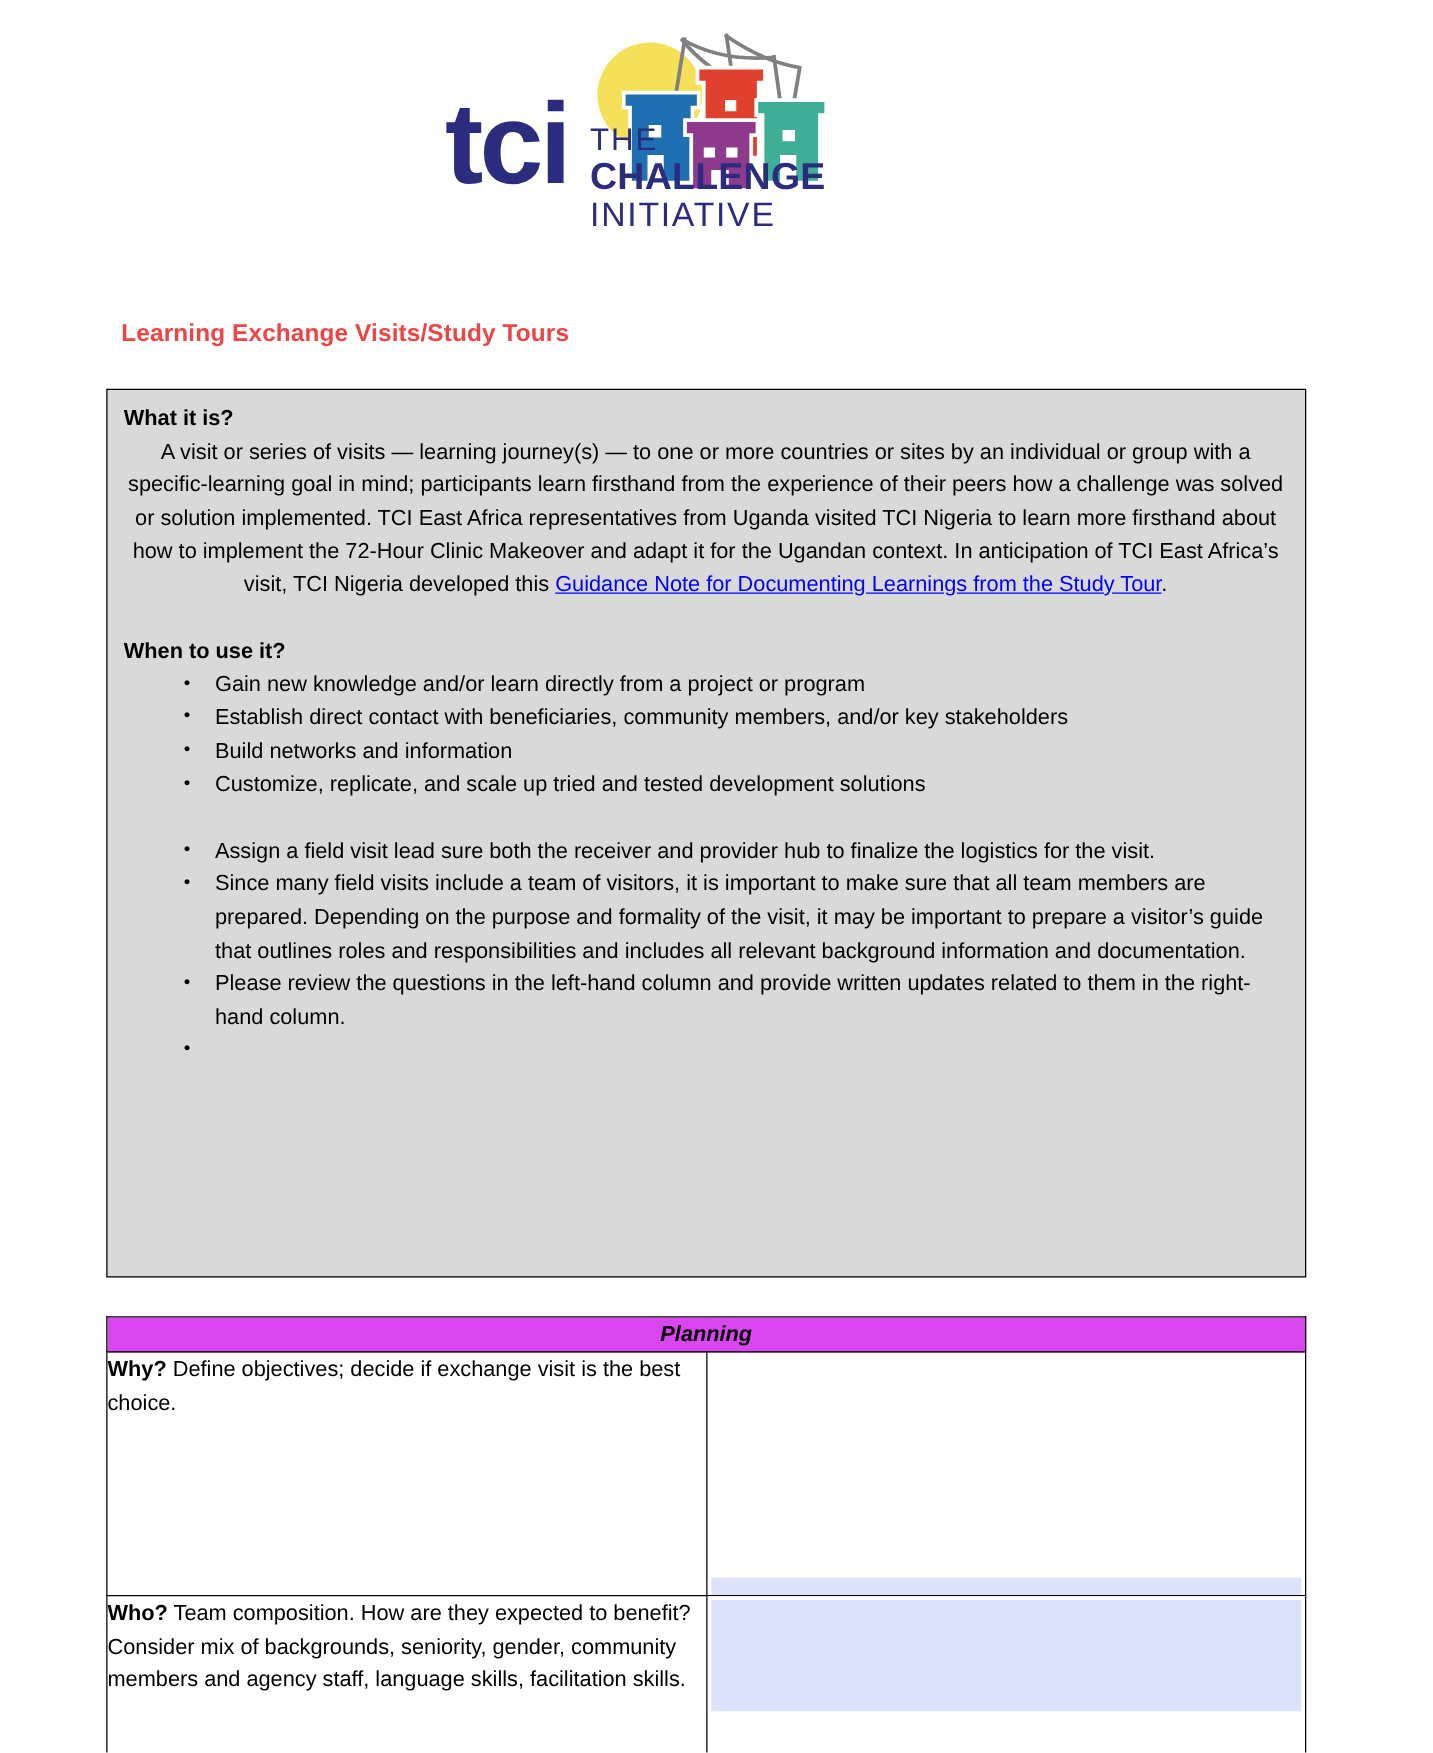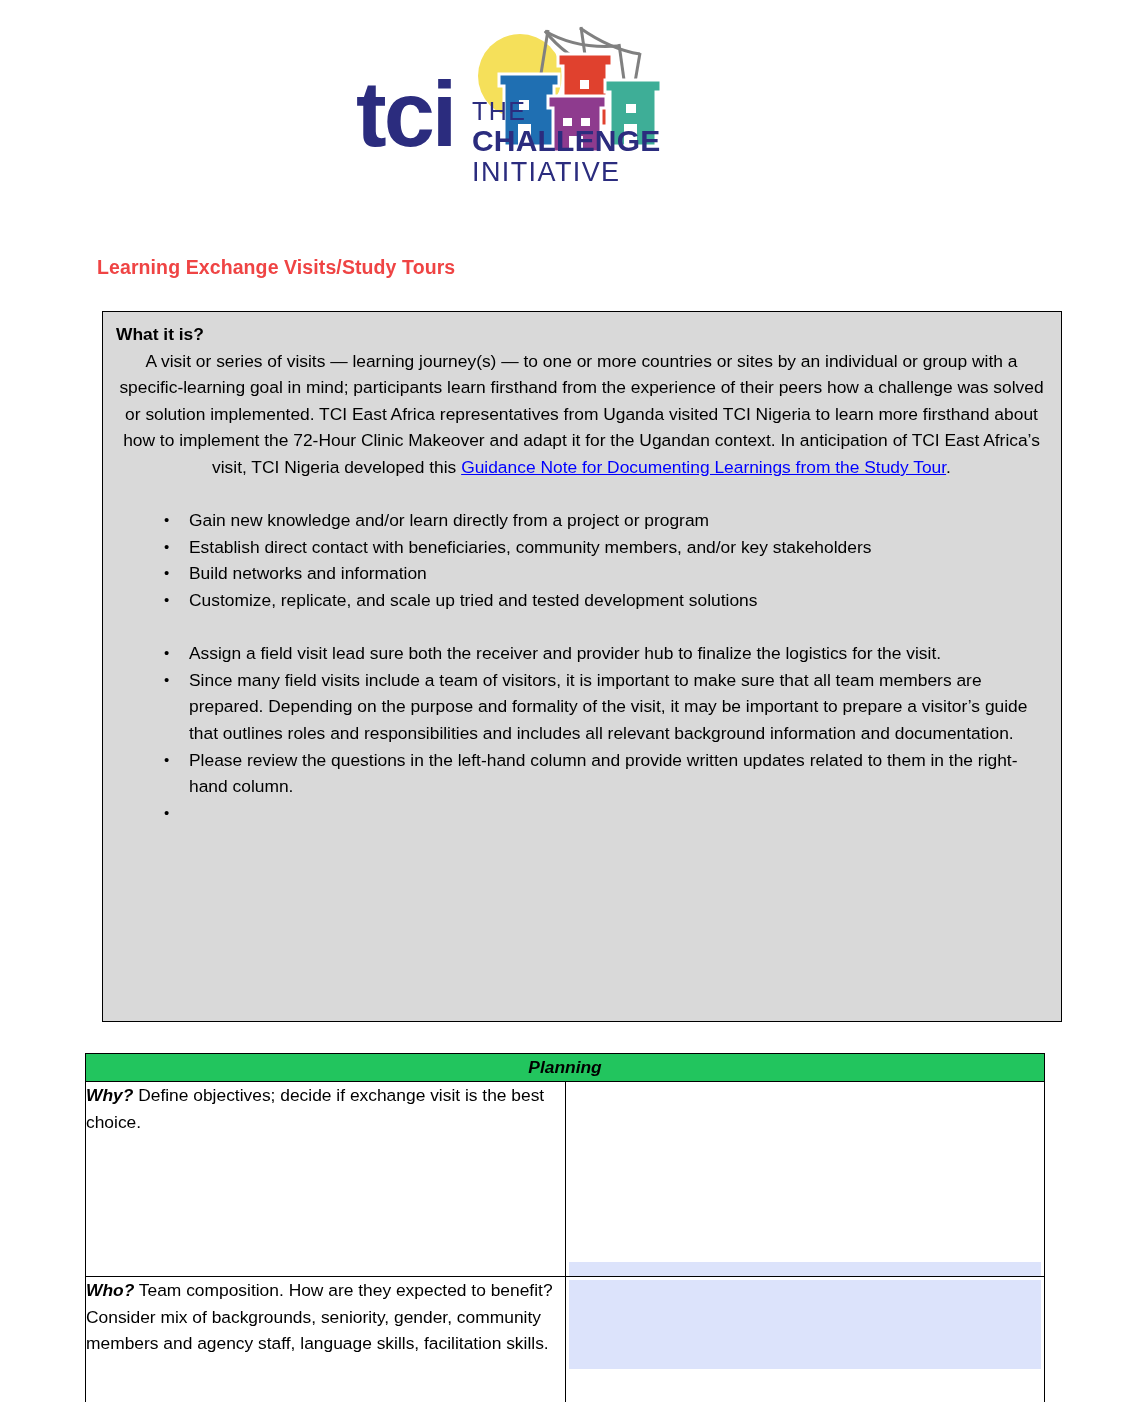--- a/index.html
+++ b/index.html
@@ -41,21 +41,21 @@
     font-size: 19.5px;
     font-weight: bold;
     letter-spacing: 0.1px;
     color: #ef4444;
     white-space: nowrap;
   }
 
   
   .info-box {
     position: absolute;
-    left: 102px;
+    left: 85px;
     top: 311px;
     width: 960px;
     height: 711px;
     box-sizing: border-box;
     background: #D9D9D9;
     border: 1.6px solid #000000;
     padding: 9px 14px 0 13px;
     font-size: 17.4px;
     line-height: 26.6px;
   }
@@ -103,36 +103,36 @@
     width: 960px;
     border-collapse: collapse;
     table-layout: fixed;
   }
   .plan-table td, .plan-table th {
     border: 1.5px solid #000000;
     padding: 0;
     vertical-align: top;
   }
   .plan-header {
-    background: #22c55e;
+    background: #d946ef;
     text-align: center;
     font-style: italic;
     font-weight: bold;
     font-size: 17.4px;
     line-height: 27px;
     height: 27px;
   }
   .q-cell {
     width: 471px;
     font-size: 17.4px;
     line-height: 26.6px;
     padding: 5px 10px 6px 13px;
     box-sizing: border-box;
   }
-  .q-cell b { font-weight: bold; font-style: italic; }
+  .q-cell b { font-weight: bold; }
   .a-cell {
     width: 487px;
     position: relative;
     box-sizing: border-box;
     background: #ffffff;
   }
   .row-why .q-cell, .row-why .a-cell { height: 195px; }
   .row-who .q-cell, .row-who .a-cell { height: 143px; }
 
   
@@ -198,20 +198,21 @@
 <div class="page-title">Learning Exchange Visits/Study Tours</div>
 
 <div class="info-box">
 
   <div class="h">What it is?</div>
 
   <p class="para"><span>A visit or series of visits — learning journey(s) — to one or more countries or sites by an individual or group with a specific-learning goal in mind; participants learn firsthand from the experience of their peers how a challenge was solved or solution implemented. TCI East Africa representatives from Uganda visited TCI Nigeria to learn more firsthand about how to implement the 72-Hour Clinic Makeover and adapt it for the Ugandan context. In anticipation of TCI East Africa’s visit, TCI Nigeria developed this </span><a class="doclink" href="#">Guidance Note for Documenting Learnings from the Study Tour</a><span>.</span></p>
 
   <div class="blank"></div>
 
+  <div class="h">When to use it?</div>
   <ul class="bul">
     <li><span class="bullet">•</span><span>Gain new knowledge and/or learn directly from a project or program</span></li>
     <li><span class="bullet">•</span><span>Establish direct contact with beneficiaries, community members, and/or key stakeholders</span></li>
     <li><span class="bullet">•</span><span>Build networks and information</span></li>
     <li><span class="bullet">•</span><span>Customize, replicate, and scale up tried and tested development solutions</span></li>
   </ul>
 
   <div class="blank"></div>
 
   <ul class="bul">

